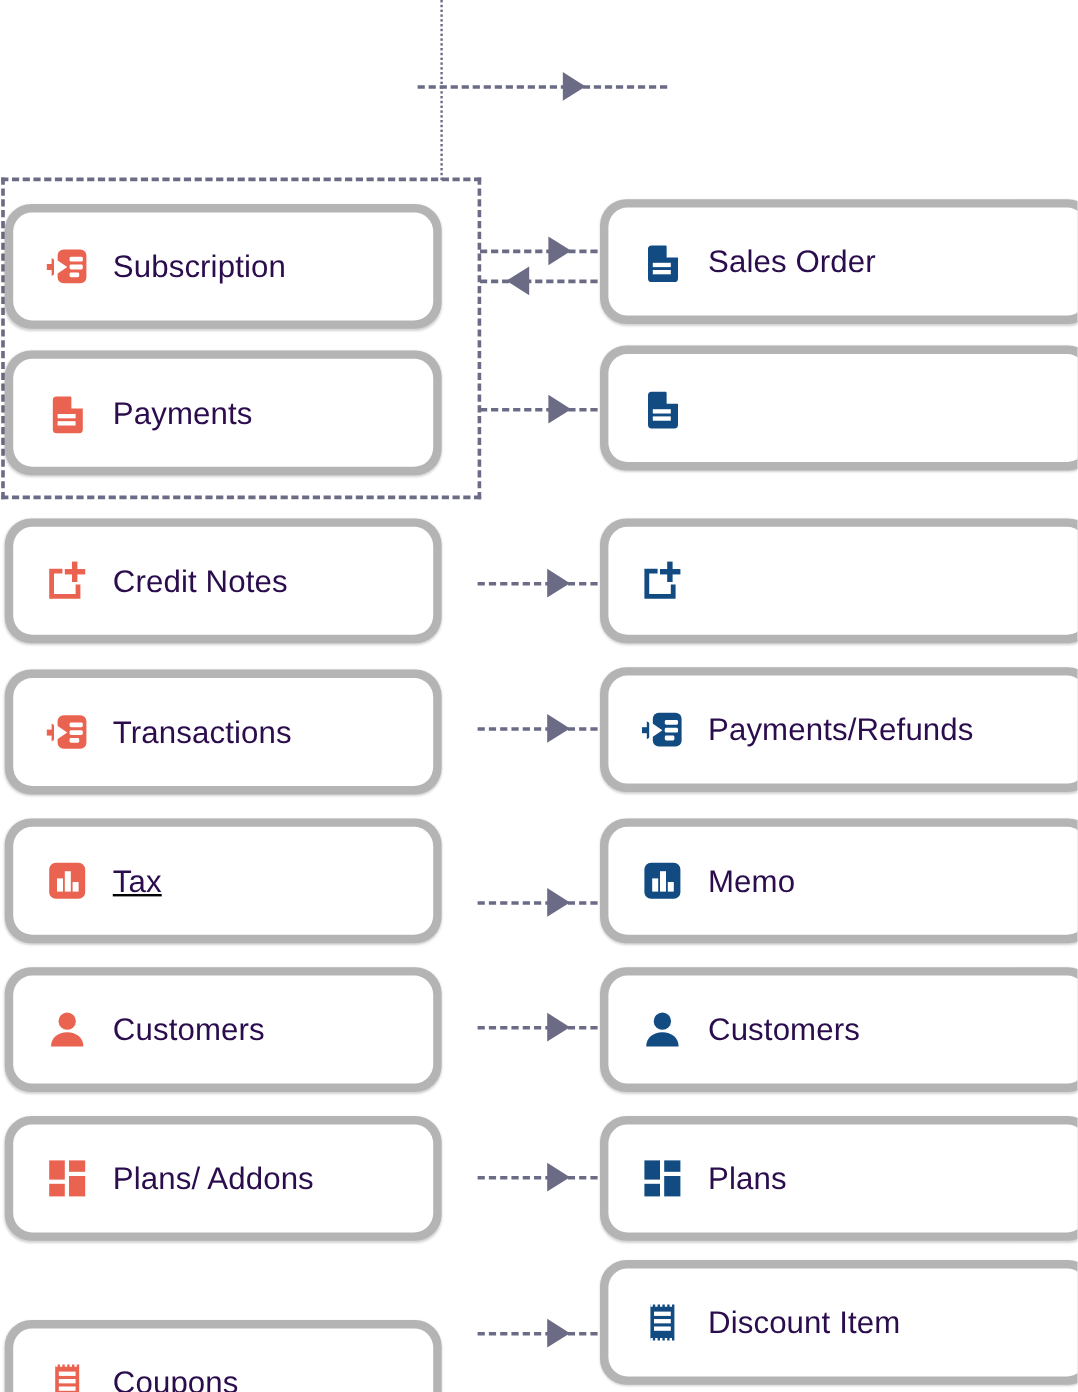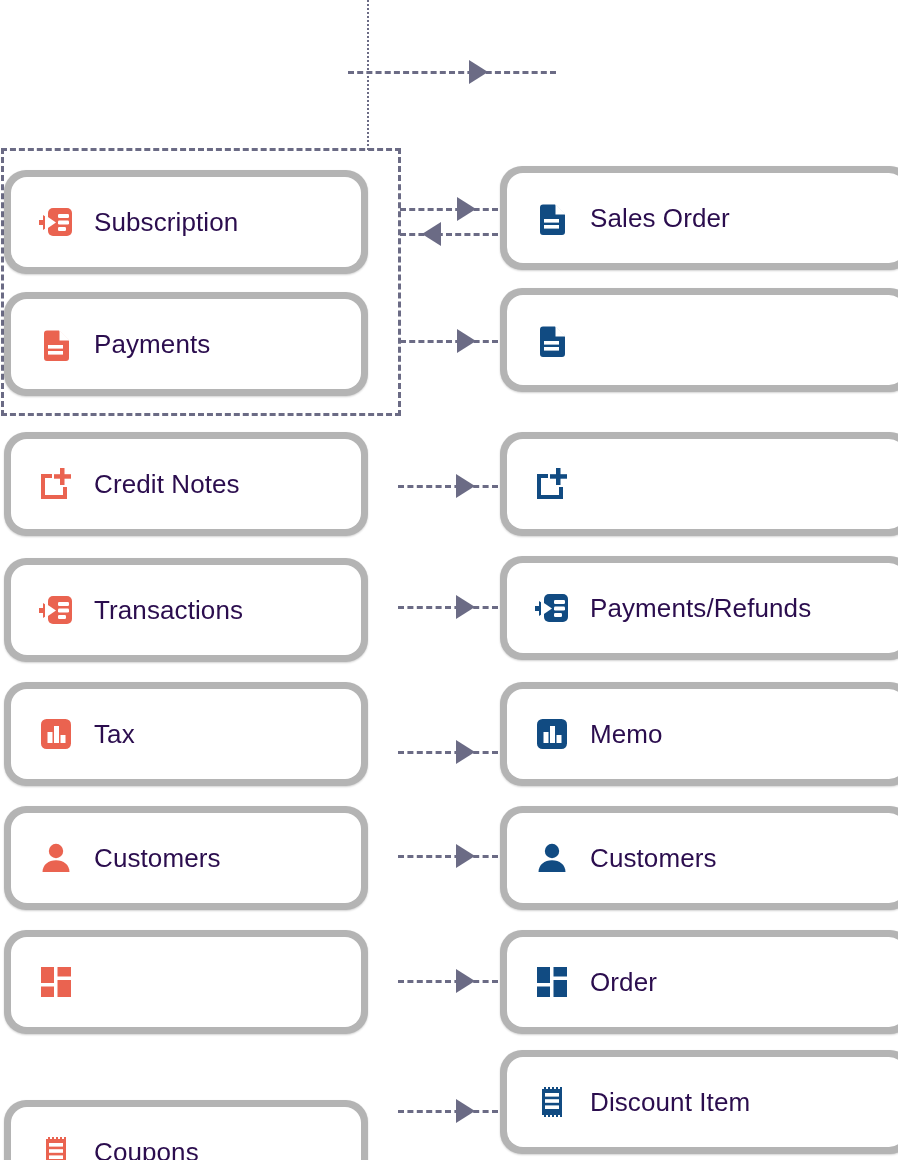--- a/index.html
+++ b/index.html
@@ -175,21 +175,21 @@
         <rect x="21" y="17.5" width="11" height="4" rx="1.2" fill="#fff"></rect>
         <rect x="21" y="24" width="8" height="4" rx="1.2" fill="#fff"></rect>
         <rect x="2" y="17" width="14" height="5" fill="#ea6350"></rect>
         <path d="M6 12 L6 27 L17.5 19.5 Z" fill="#ea6350"></path>
         <path d="M8 12 L8 27 L19 19.5 Z" fill="#fff"></path>
       </svg>
           </span>
           <span class="card-label">Transactions</span>
         </div>
       </div>
-      <div class="card left" style="top: 682px;">
+      <div class="card left" style="top: 682px; text-decoration: underline;">
         <div class="card-inner">
           <span class="icon-wrap">
             <svg viewBox="0 0 38 38" xmlns="http://www.w3.org/2000/svg">
         <rect x="4" y="4" width="30" height="30" rx="5.5" fill="#ea6350"></rect>
         <rect x="10.5" y="17" width="5" height="11" fill="#fff"></rect>
         <rect x="17" y="11" width="5" height="17" fill="#fff"></rect>
         <rect x="23.5" y="20" width="5" height="8" fill="#fff"></rect>
       </svg>
           </span>
           <span class="card-label">Tax</span>
@@ -209,20 +209,21 @@
       <div class="card left" style="top: 930px;">
         <div class="card-inner">
           <span class="icon-wrap">
             <svg viewBox="0 0 38 38" xmlns="http://www.w3.org/2000/svg">
         <rect x="4" y="4" width="13" height="16" fill="#ea6350"></rect>
         <rect x="4" y="23.5" width="13" height="10.5" fill="#ea6350"></rect>
         <rect x="20.5" y="4" width="13.5" height="9.5" fill="#ea6350"></rect>
         <rect x="20.5" y="17" width="13.5" height="17" fill="#ea6350"></rect>
       </svg>
           </span>
+          <span class="card-label">Plans/ Addons</span>
         </div>
       </div>
       <div class="card left" style="top: 1054px; margin-top: 46px;">
         <div class="card-inner">
           <span class="icon-wrap">
             <svg viewBox="0 0 38 38" xmlns="http://www.w3.org/2000/svg">
         <path d="M9 4 h20 v30 h-20 z" fill="#ea6350"></path>
         <path d="M9 3 h2 v3 h-2z M13 3 h2 v3 h-2z M17 3 h2 v3 h-2z M21 3 h2 v3 h-2z M25 3 h2 v3 h-2z" fill="#fff"></path>
         <path d="M9 32 h2 v3 h-2z M13 32 h2 v3 h-2z M17 32 h2 v3 h-2z M21 32 h2 v3 h-2z M25 32 h2 v3 h-2z" fill="#fff"></path>
         <rect x="12" y="10" width="14" height="3.6" fill="#fff"></rect>
@@ -314,21 +315,21 @@
       <div class="card right" style="top: 930px;">
         <div class="card-inner">
           <span class="icon-wrap">
             <svg viewBox="0 0 38 38" xmlns="http://www.w3.org/2000/svg">
         <rect x="4" y="4" width="13" height="16" fill="#114b82"></rect>
         <rect x="4" y="23.5" width="13" height="10.5" fill="#114b82"></rect>
         <rect x="20.5" y="4" width="13.5" height="9.5" fill="#114b82"></rect>
         <rect x="20.5" y="17" width="13.5" height="17" fill="#114b82"></rect>
       </svg>
           </span>
-          <span class="card-label">Order</span>
+          <span class="card-label">Plans</span>
         </div>
       </div>
       <div class="card right" style="top: 1050px;">
         <div class="card-inner">
           <span class="icon-wrap">
             <svg viewBox="0 0 38 38" xmlns="http://www.w3.org/2000/svg">
         <path d="M9 4 h20 v30 h-20 z" fill="#114b82"></path>
         <path d="M9 3 h2 v3 h-2z M13 3 h2 v3 h-2z M17 3 h2 v3 h-2z M21 3 h2 v3 h-2z M25 3 h2 v3 h-2z" fill="#fff"></path>
         <path d="M9 32 h2 v3 h-2z M13 32 h2 v3 h-2z M17 32 h2 v3 h-2z M21 32 h2 v3 h-2z M25 32 h2 v3 h-2z" fill="#fff"></path>
         <rect x="12" y="10" width="14" height="3.6" fill="#fff"></rect>

